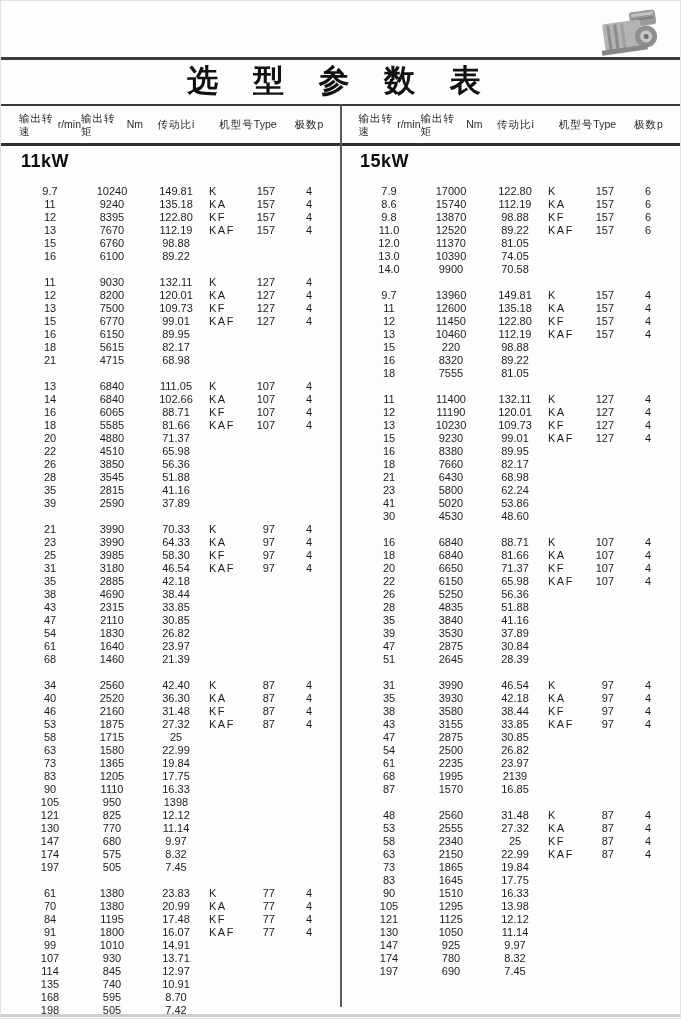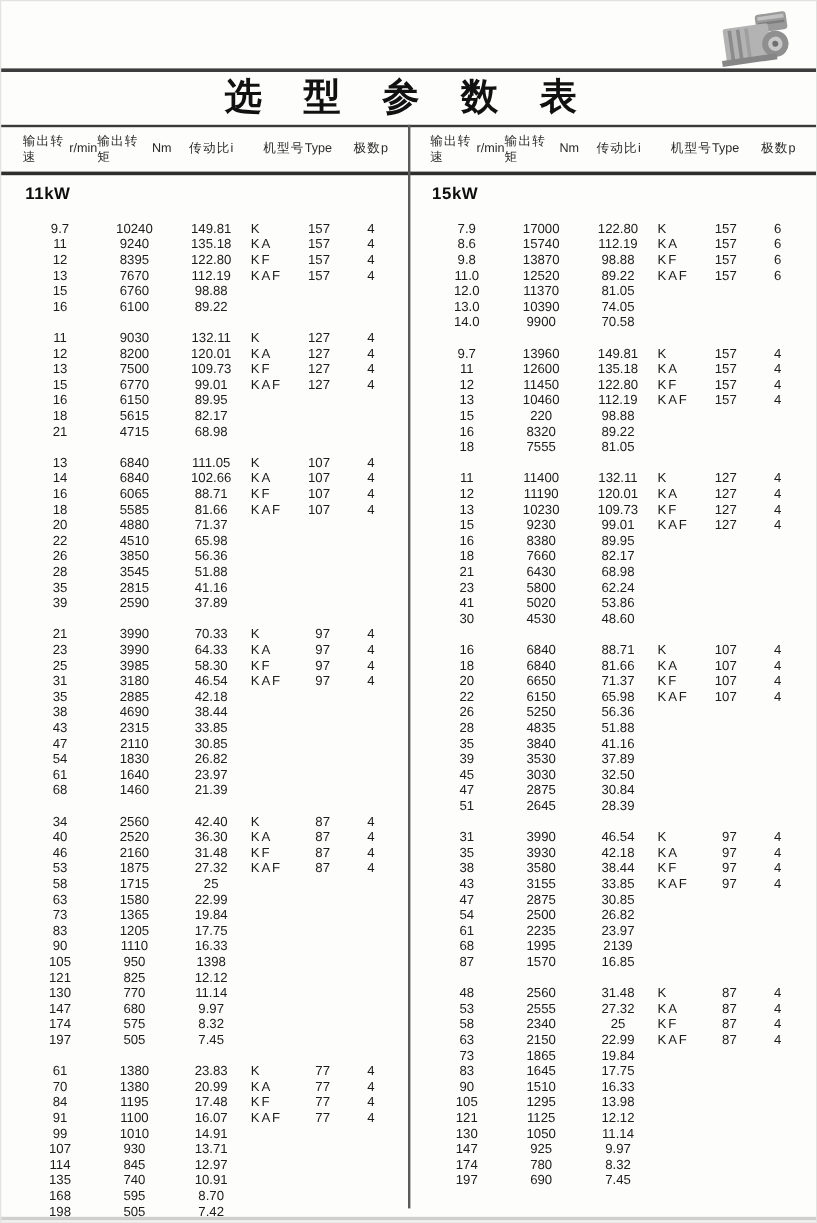--- a/index.html
+++ b/index.html
@@ -22,21 +22,21 @@
   }
   .hdr-half{width:340px;display:grid;grid-template-columns:62px 62px 66px 78px 44px;
     padding-left:18px;box-sizing:border-box;align-content:center;}
   .hdr-cell{display:flex;flex-direction:row;align-items:center;justify-content:center;
     font-size:10.5px;line-height:13px;color:#2a2a2a;}
   .hdr-zh{letter-spacing:1px;}
   .hdr-en{}
   .columns{position:absolute;top:143px;left:0;right:0;bottom:0;display:flex;}
   .half{width:340px;box-sizing:border-box;}
   .half.right{width:341px;}
-  .section-power{font-size:14px;font-weight:bold;color:#0d0d0d;
+  .section-power{font-size:18px;font-weight:bold;color:#0d0d0d;
     margin:4px 0 11px 20px;line-height:26px;letter-spacing:0.5px;}
   .group{margin-bottom:13px;}
   .row{display:grid;grid-template-columns:62px 62px 66px 78px 44px;
     padding-left:18px;height:13px;line-height:13px;font-size:11px;color:#1c1c1c;}
   .c{text-align:center;white-space:nowrap;}
   .ct{display:flex;text-align:left;}
   .tcode{width:40px;letter-spacing:1.5px;}
   .tsize{width:26px;text-align:right;}
   .vdivider{position:absolute;left:339px;top:103px;width:2px;height:903px;background:#5a5a5a;}
   .bottom-rule{position:absolute;left:0;right:0;bottom:1px;height:3px;background:#cfcfcd;}
@@ -643,21 +643,21 @@
             <span class="c">1195</span>
             <span class="c">17.48</span>
             <span class="c ct">
               <span class="tcode">KF</span>
               <span class="tsize">77</span>
             </span>
             <span class="c">4</span>
           </div>
           <div class="row">
             <span class="c">91</span>
-            <span class="c">1100</span>
+            <span class="c">1800</span>
             <span class="c">16.07</span>
             <span class="c ct">
               <span class="tcode">KAF</span>
               <span class="tsize">77</span>
             </span>
             <span class="c">4</span>
           </div>
           <div class="row">
             <span class="c">99</span>
             <span class="c">1010</span>
@@ -1038,30 +1038,20 @@
             <span class="c ct">
               <span class="tcode"></span>
               <span class="tsize"></span>
             </span>
             <span class="c"></span>
           </div>
           <div class="row">
             <span class="c">39</span>
             <span class="c">3530</span>
             <span class="c">37.89</span>
-            <span class="c ct">
-              <span class="tcode"></span>
-              <span class="tsize"></span>
-            </span>
-            <span class="c"></span>
-          </div>
-          <div class="row">
-            <span class="c">45</span>
-            <span class="c">3030</span>
-            <span class="c">32.50</span>
             <span class="c ct">
               <span class="tcode"></span>
               <span class="tsize"></span>
             </span>
             <span class="c"></span>
           </div>
           <div class="row">
             <span class="c">47</span>
             <span class="c">2875</span>
             <span class="c">30.84</span>

